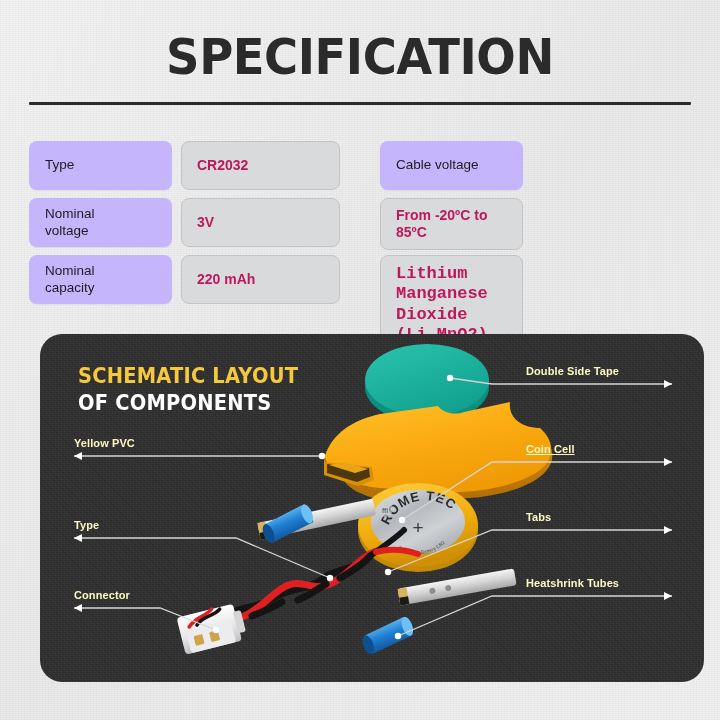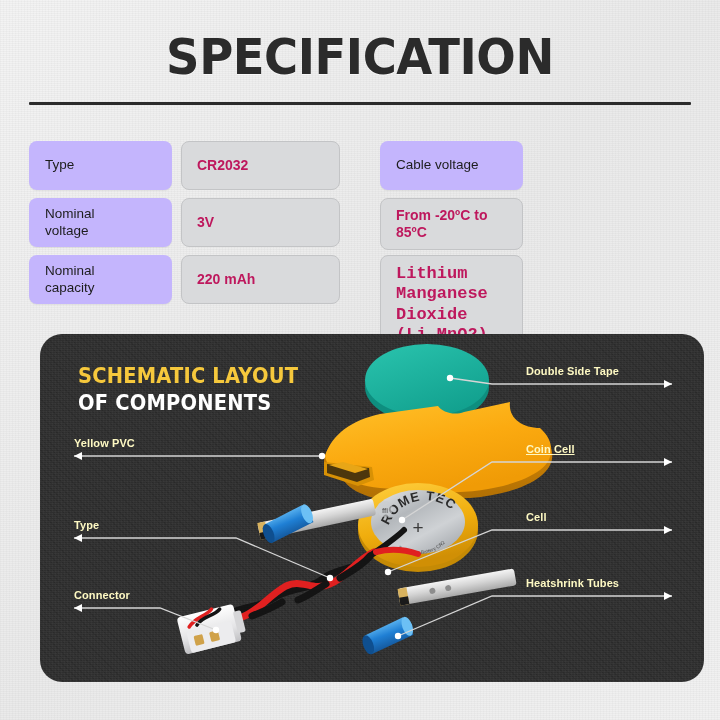--- a/index.html
+++ b/index.html
@@ -330,15 +330,15 @@
       <path d="M 632 262 L 624 258 L 624 266 Z"></path>
     </g>
   </svg>
 
   <div class="callout-label" style="left:34px; top:103px;text-align:right;">Yellow PVC</div>
   <div class="callout-label" style="left:34px; top:185px;">Type</div>
   <div class="callout-label" style="left:34px; top:255px;">Connector</div>
 
   <div class="callout-label right" style="left:486px; top:31px;">Double Side Tape</div>
   <div class="callout-label right" style="left:486px; top:109px;text-decoration:underline;">Coin Cell</div>
-  <div class="callout-label right" style="left:486px; top:177px;">Cell</div>
+  <div class="callout-label right" style="left:486px; top:177px;">Tabs</div>
   <div class="callout-label right" style="left:486px; top:243px;">Heatshrink Tubes</div>
 </div>
 
 </body></html>

